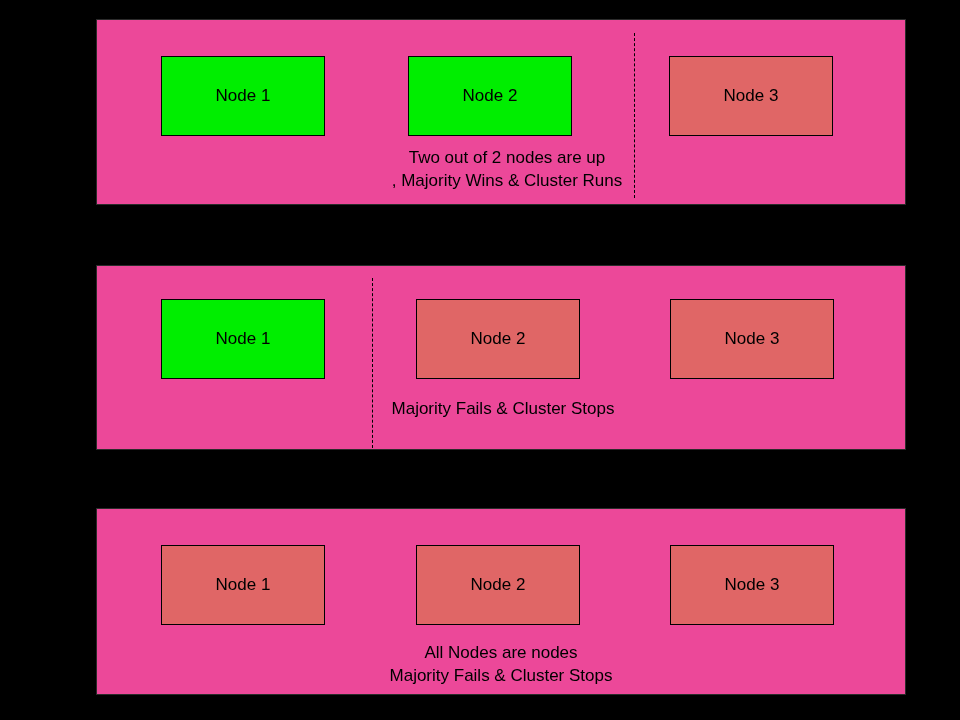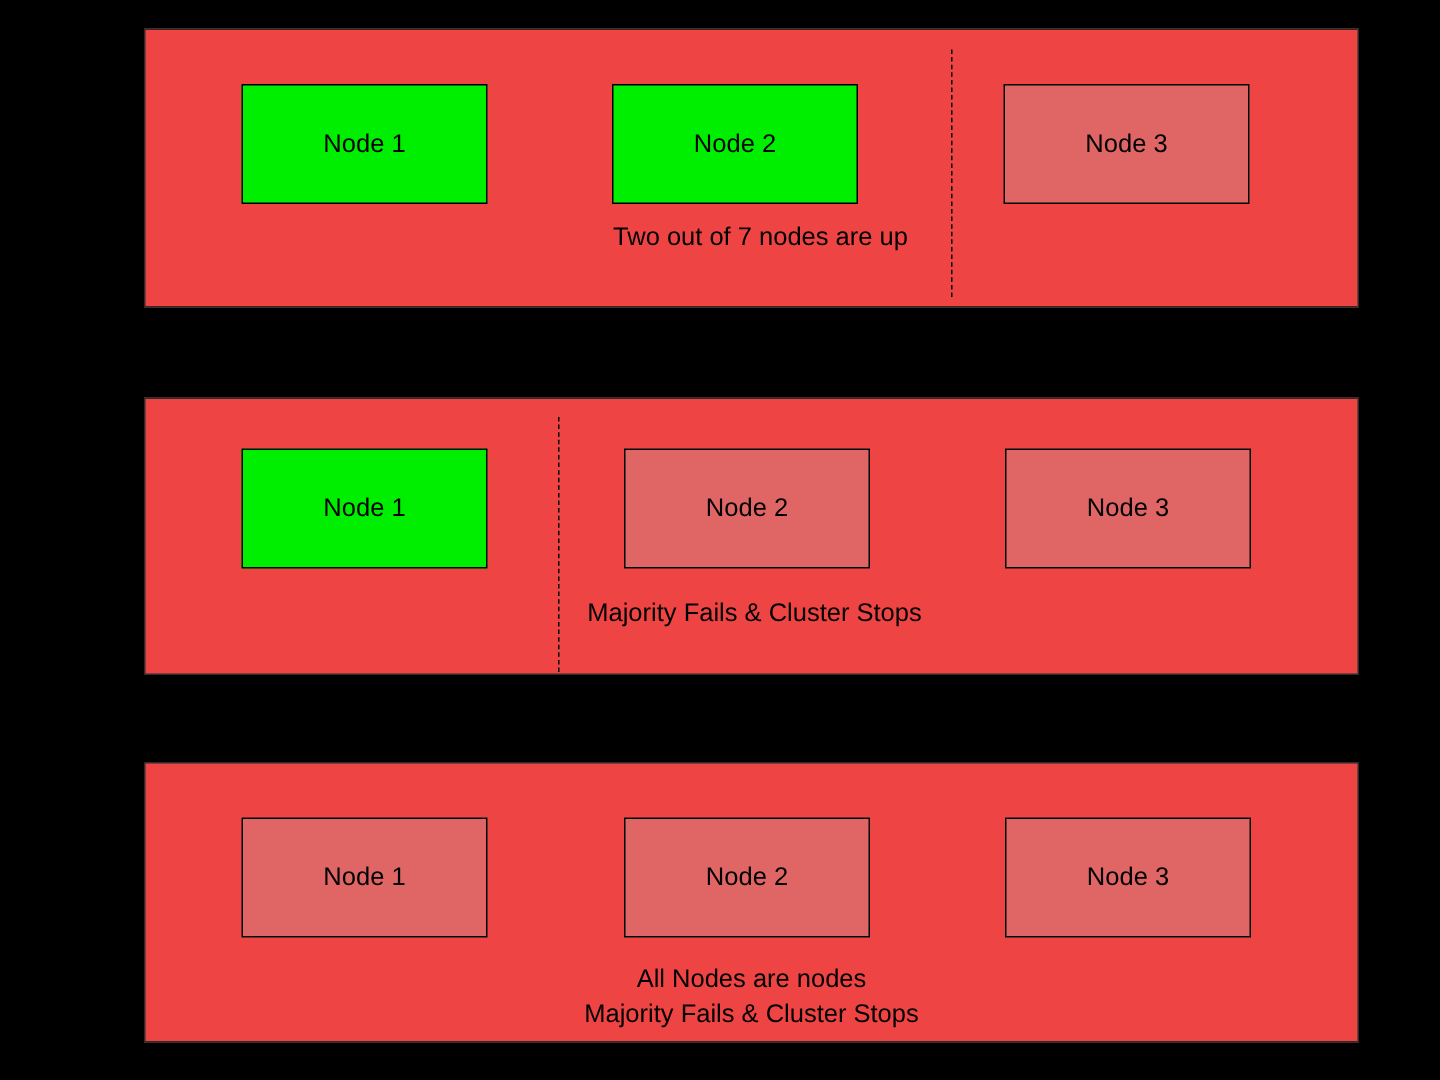--- a/index.html
+++ b/index.html
@@ -12,21 +12,21 @@
     background: #000000;
     position: relative;
     font-family: "Liberation Sans", sans-serif;
     color: #000000;
     overflow: hidden;
   }
   .panel {
     position: absolute;
     left: 96px;
     width: 810px;
-    background: #ef4444;
+    background: #ec4899;
     border: 1px solid #2b2b2b;
     box-sizing: border-box;
   }
   #panel-1 { top: 19px;  height: 186px; }
   #panel-2 { top: 265px; height: 185px; }
   #panel-3 { top: 508px; height: 187px; }
 
   .node {
     position: absolute;
     width: 164px;
@@ -82,21 +82,22 @@
     <span>Node 1</span>
   </div>
   <div class="node node-2" style="background: rgb(0, 238, 0); border-color: rgb(0, 0, 0);">
     <span>Node 2</span>
   </div>
   <div class="divider"></div>
   <div class="node node-3" style="background: rgb(224, 102, 102); border-color: rgb(0, 0, 0);">
     <span>Node 3</span>
   </div>
   <div class="caption">
-    <div>Two out of 7 nodes are up</div>
+    <div>Two out of 2 nodes are up</div>
+    <div>, Majority Wins &amp; Cluster Runs</div>
   </div>
 </div>
 
 <div class="panel" id="panel-2">
   <div class="node node-1" style="background: rgb(0, 238, 0); border-color: rgb(0, 0, 0);">
     <span>Node 1</span>
   </div>
   <div class="divider"></div>
   <div class="node node-2" style="background: rgb(224, 102, 102); border-color: rgb(0, 0, 0);">
     <span>Node 2</span>

